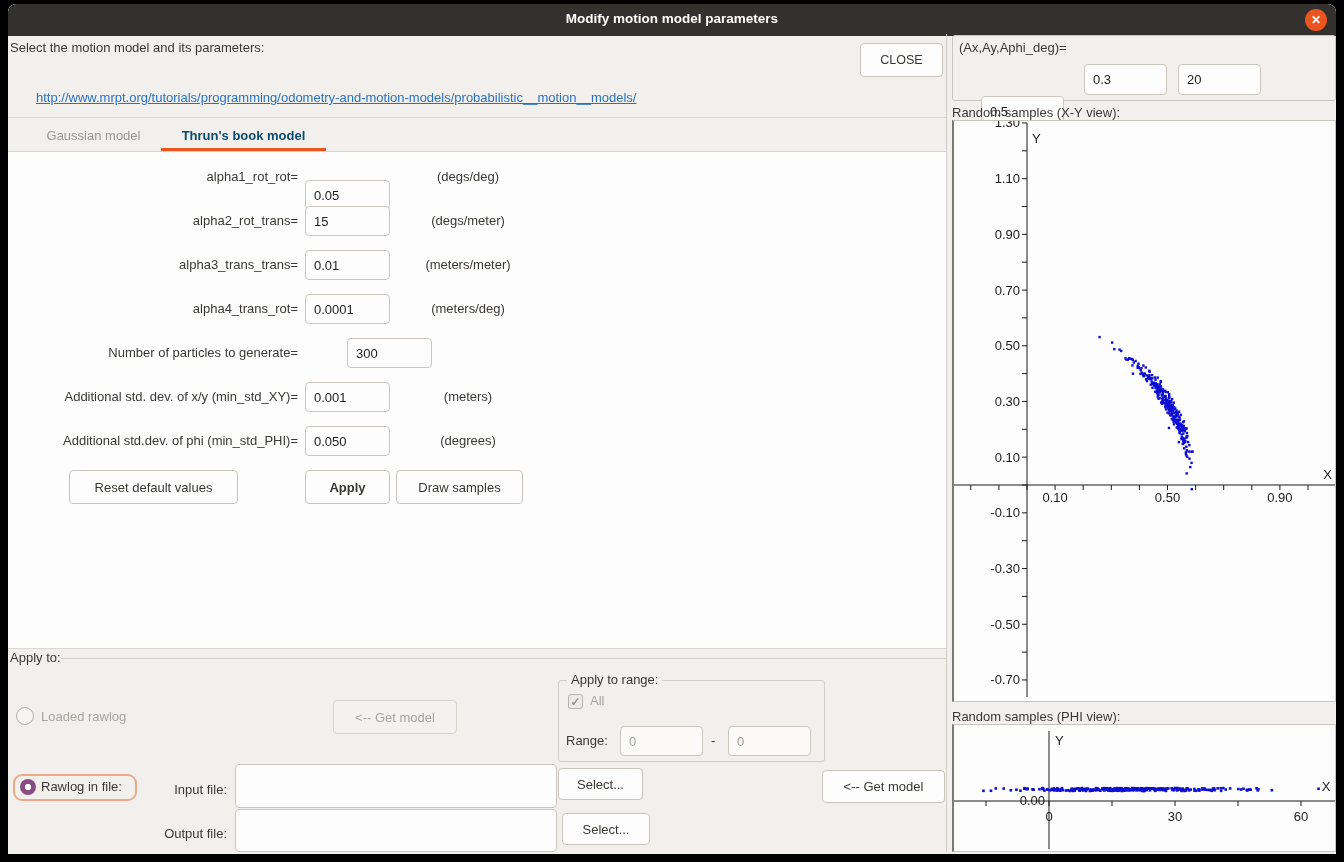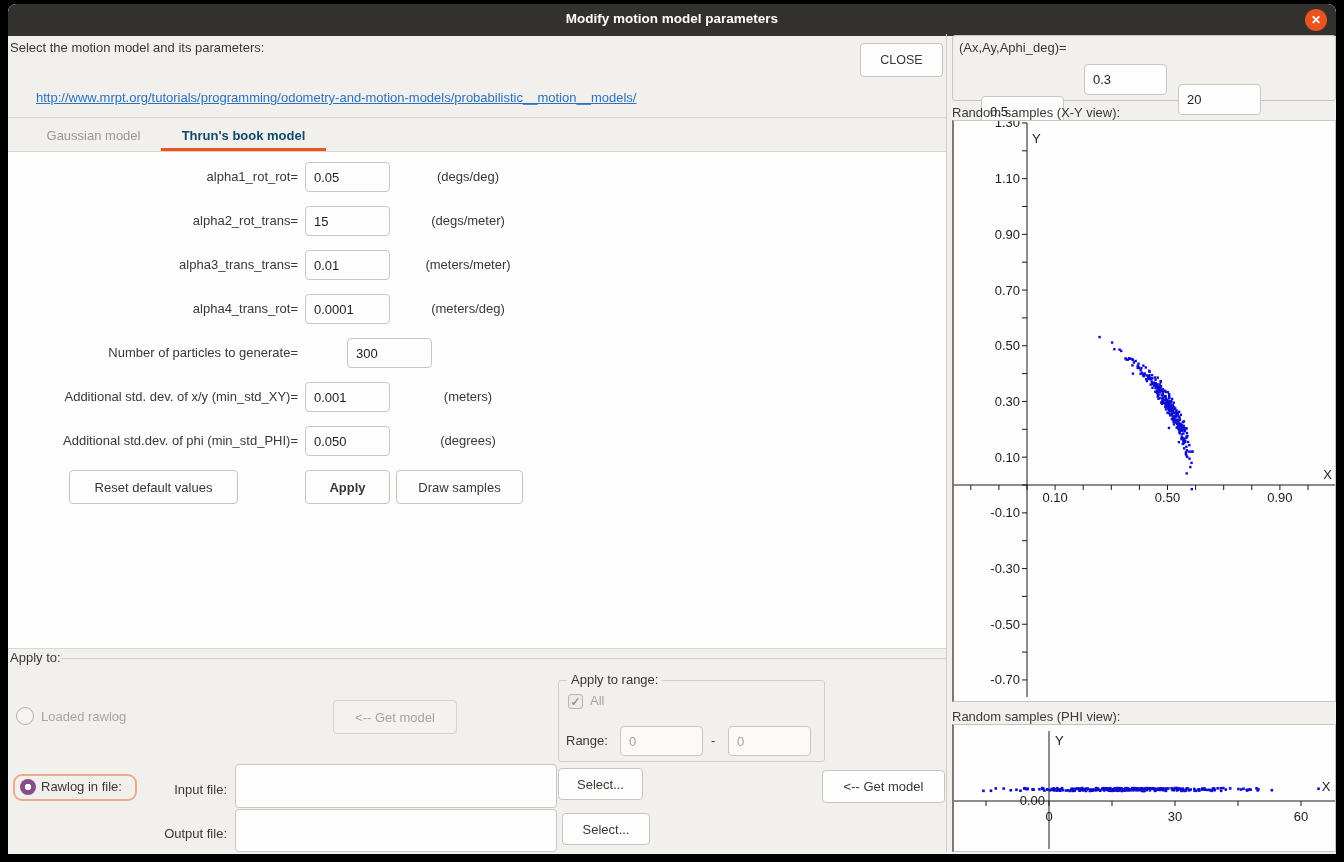--- a/index.html
+++ b/index.html
@@ -59,21 +59,21 @@
 
     <div class="tabbar">
       <div class="tab inactive" style="left:28px;width:115px;">Gaussian model</div>
       <div class="tab active" style="left:153px;width:165px;">Thrun's book model</div>
       <div class="tab-underline"></div>
     </div>
 
     <div class="page"></div>
 
     <div class="rowlabel" style="top:165px;">alpha1_rot_rot=</div>
-    <input class="tin" style="left: 297px; top: 158px; width: 85px; height: 30px;" value="0.05">
+    <input class="tin" style="left: 297px; top: 176px; width: 85px; height: 30px;" value="0.05">
     <div class="unitlabel" style="top:165px;">(degs/deg)</div>
 
     <div class="rowlabel" style="top:209px;">alpha2_rot_trans=</div>
     <input class="tin" style="left: 297px; top: 202px; width: 85px; height: 30px;" value="15">
     <div class="unitlabel" style="top:209px;">(degs/meter)</div>
 
     <div class="rowlabel" style="top:253px;">alpha3_trans_trans=</div>
     <input class="tin" style="left: 297px; top: 246px; width: 85px; height: 30px;" value="0.01">
     <div class="unitlabel" style="top:253px;">(meters/meter)</div>
 
@@ -129,21 +129,21 @@
     <div class="btn" style="left:554px;top:809px;width:88px;height:32px;">Select...</div>
 
     <div class="btn" style="left:814px;top:766px;width:123px;height:33px;">&lt;-- Get model</div>
 
     <div class="vsep"></div>
 
     <div class="axbox">
       <div class="lbl" style="left:6px;top:4px;">(Ax,Ay,Aphi_deg)=</div>
       <input class="tin" style="left: 28px; top: 28px; width: 83px; height: 31px; margin-top: 32px;" value="0.5">
       <input class="tin" style="left: 131px; top: 28px; width: 83px; height: 31px;" value="0.3">
-      <input class="tin" style="left: 225px; top: 28px; width: 83px; height: 31px; margin-top: 20px;" value="20">
+      <input class="tin" style="left: 225px; top: 28px; width: 83px; height: 31px;" value="20">
     </div>
 
     <div class="lbl" style="left:944px;top:101px;">Random samples (X-Y view):</div>
     <div class="chartpanel" style="left:944px;top:116px;width:384px;height:582px;">
       <svg id="svg-xy" width="384" height="582">
           <line x1="73" y1="2" x2="73" y2="576" stroke="#1b1b1b" stroke-width="1"></line>
           <line x1="0" y1="364" x2="382" y2="364" stroke="#1b1b1b" stroke-width="1"></line>
           <line x1="68" y1="558.95" x2="73" y2="558.95" stroke="#1b1b1b" stroke-width="1"></line>
           <line x1="68" y1="531.1" x2="73" y2="531.1" stroke="#1b1b1b" stroke-width="1"></line>
           <line x1="68" y1="503.25" x2="73" y2="503.25" stroke="#1b1b1b" stroke-width="1"></line>

